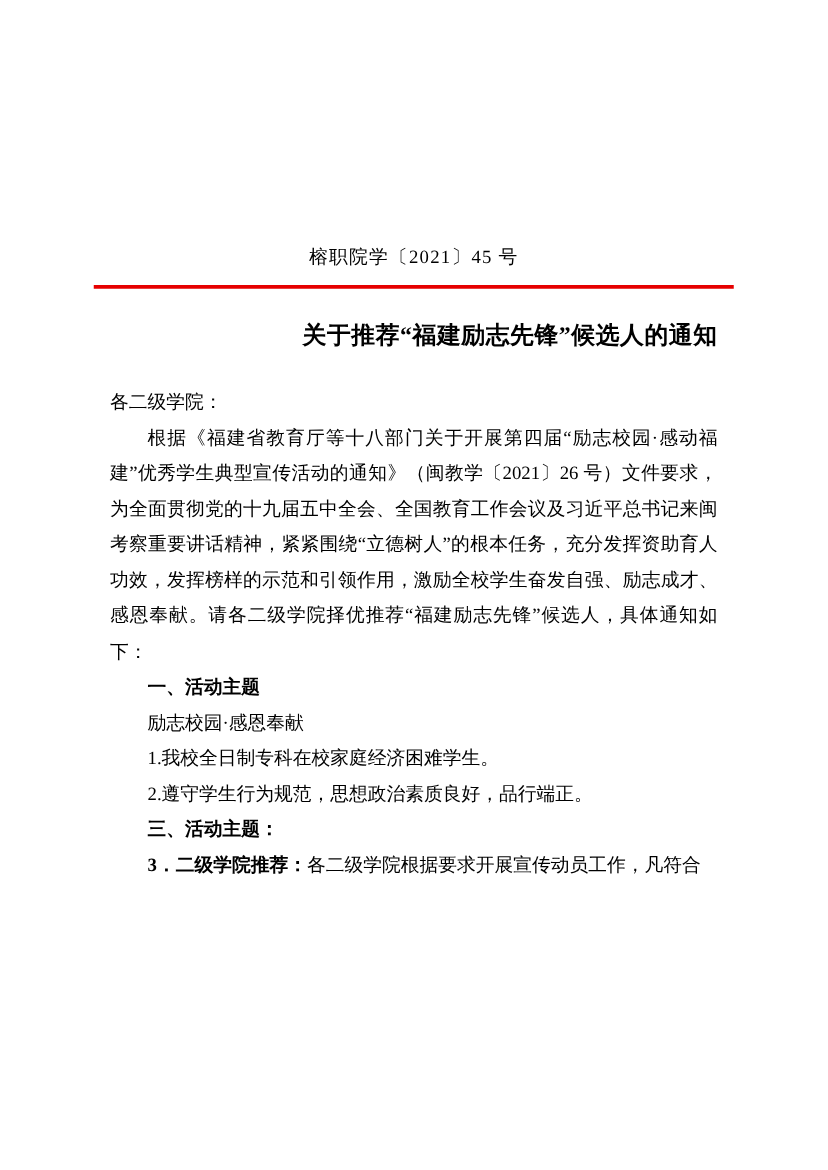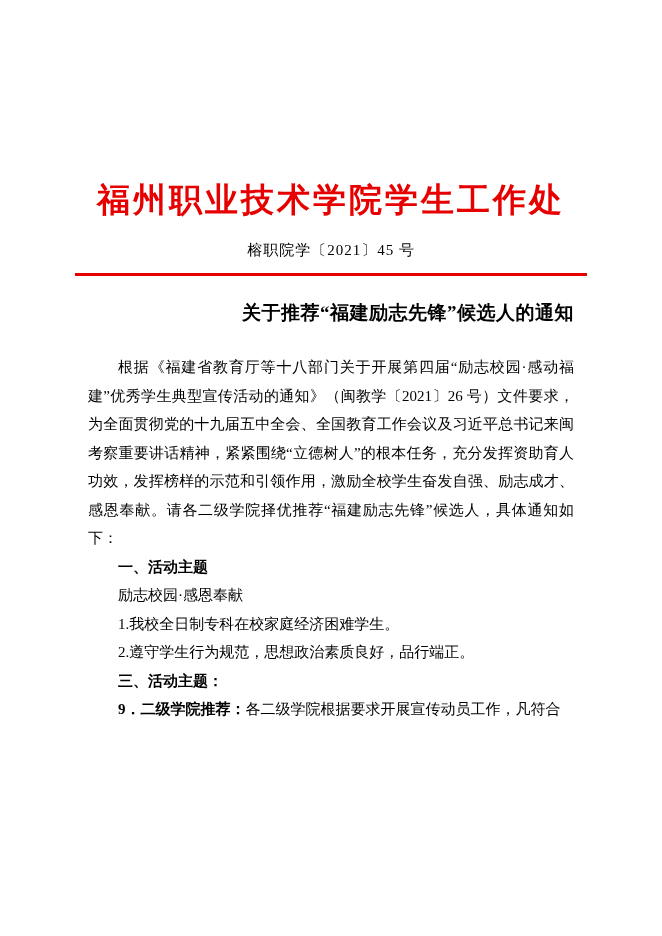--- a/index.html
+++ b/index.html
@@ -52,42 +52,42 @@
   .para { text-indent: 2em; }
   .no-indent { text-indent: 0; }
   .heading { text-indent: 2em; font-weight: bold; }
   .bold { font-weight: bold; }
 </style>
 </head>
 <body>
 
 <div class="page">
 
-  <h1 class="org-title">福州职业技术学院学生工作处</h1>
 
   <div class="doc-number">榕职院学〔2021〕45 号</div>
 
   <hr class="red-line">
 
   <h2 class="subject">关于推荐“福建励志先锋”候选人的通知</h2>
 
   <div class="body-block">
 
+    <p class="para no-indent">各二级学院：</p>
 
     <p class="para">根据《福建省教育厅等十八部门关于开展第四届“励志校园·感动福建”优秀学生典型宣传活动的通知》（闽教学〔2021〕26 号）文件要求，为全面贯彻党的十九届五中全会、全国教育工作会议及习近平总书记来闽考察重要讲话精神，紧紧围绕“立德树人”的根本任务，充分发挥资助育人功效，发挥榜样的示范和引领作用，激励全校学生奋发自强、励志成才、感恩奉献。请各二级学院择优推荐“福建励志先锋”候选人，具体通知如下：</p>
 
     <p class="heading">一、活动主题</p>
 
     <p class="para">励志校园·感恩奉献</p>
 
 
     <p class="para">1.我校全日制专科在校家庭经济困难学生。</p>
 
     <p class="para">2.遵守学生行为规范，思想政治素质良好，品行端正。</p>
 
 
     <p class="heading">三、活动主题：</p>
 
-    <p class="para"><span class="bold">9．二级学院推荐：</span><span>各二级学院根据要求开展宣传动员工作，凡符合</span></p>
+    <p class="para"><span class="bold">3．二级学院推荐：</span><span>各二级学院根据要求开展宣传动员工作，凡符合</span></p>
 
   </div>
 
 </div>
 
 </body></html>

